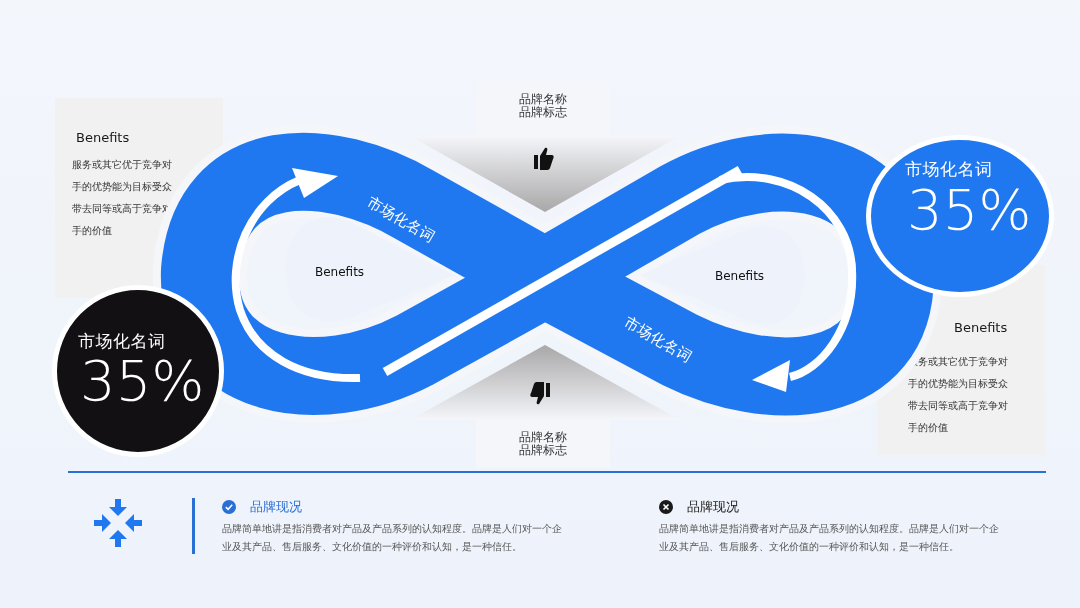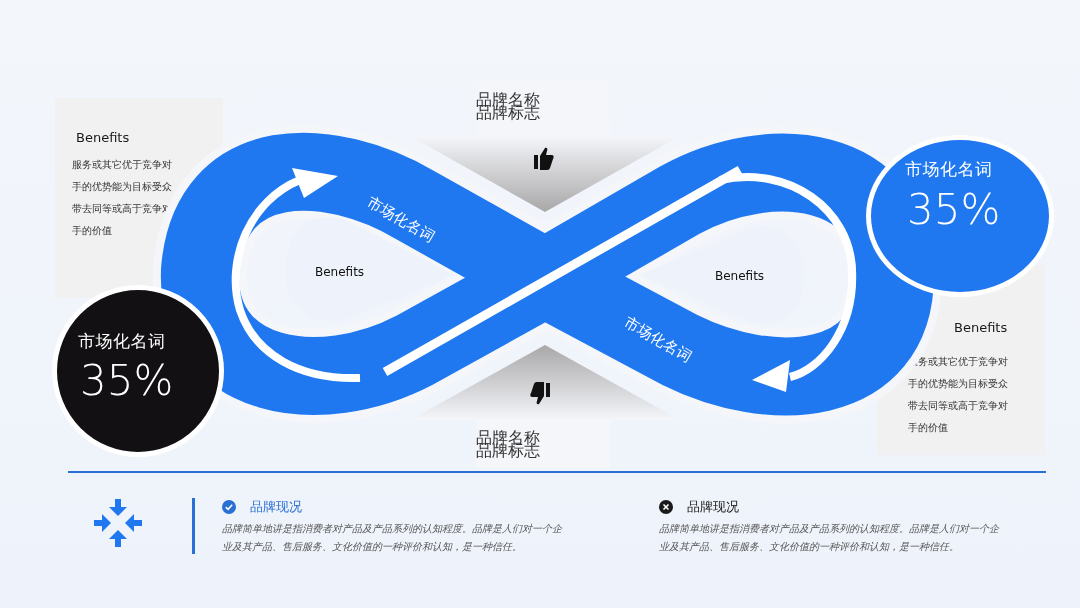--- a/index.html
+++ b/index.html
@@ -13,27 +13,27 @@
   .card {
     background:#f1f1f1;
   }
   .card-title { font-size:13px; color:#1a1a1a; }
   .card-body { font-size:10px; line-height:22px; color:#333; }
   .stat-circle {
     border-radius:50%; box-sizing:border-box; display:flex; flex-direction:column;
     justify-content:center; align-items:center; color:#fff;
   }
   .stat-label { font-size:17px; letter-spacing:0.5px; }
-  .stat-value { font-size:42px; line-height:52px; font-weight:300; }
-  .brand-label { font-size:16px; line-height:13px; color:#333; }
+  .stat-value { font-size:56px; line-height:52px; font-weight:300; }
+  .brand-label { font-size:12px; line-height:13px; color:#333; text-align:center; }
   .loop-label { font-size:12px; color:#111; }
   .ribbon-text { font-size:15px; color:#fff; white-space:nowrap; }
   .divider { background:#2a6fd4; }
   .footer-title { font-size:13px; }
-  .footer-body { font-size:10px; line-height:18px; color:#555;font-style:italic; }
+  .footer-body { font-size:10px; line-height:18px; color:#555; }
 </style>
 </head>
 <body>
 
 <div class="abs card" style="left:55px; top:98px; width:168px; height:200px;">
   <div class="abs card-title" style="left:21px; top:32px;">Benefits</div>
   <div class="abs card-body" style="left:17px; top:56px;">
     <div>服务或其它优于竞争对</div>
     <div>手的优势能为目标受众</div>
     <div>带去同等或高于竞争对</div>

